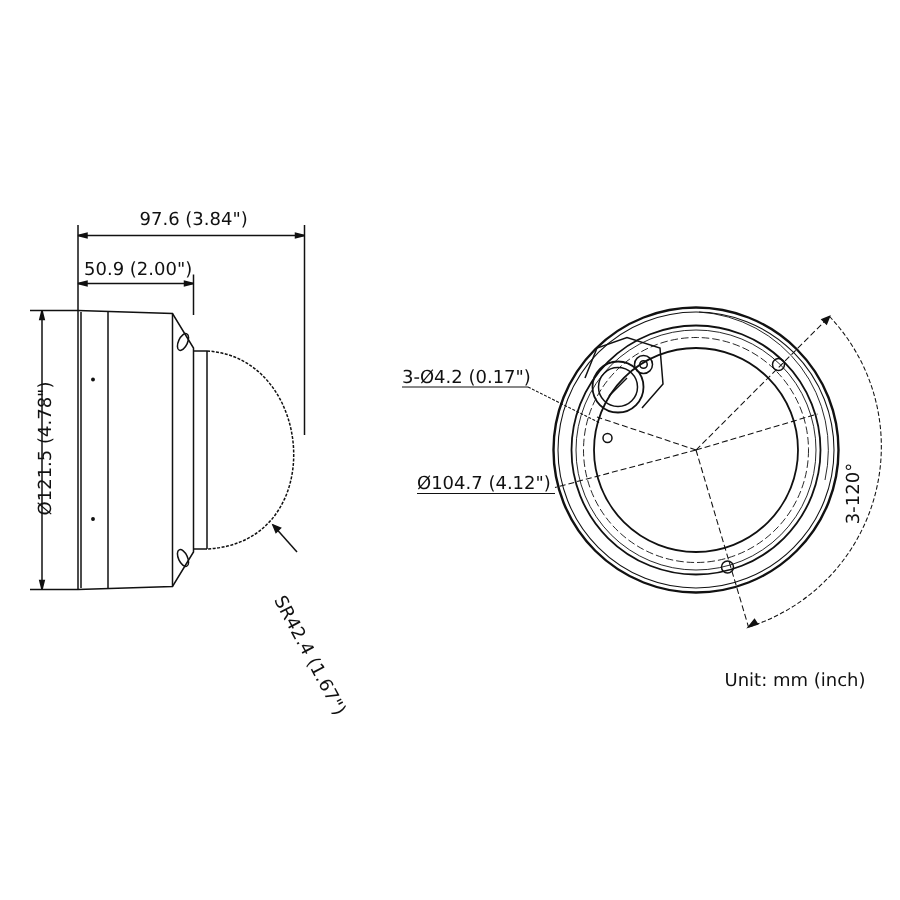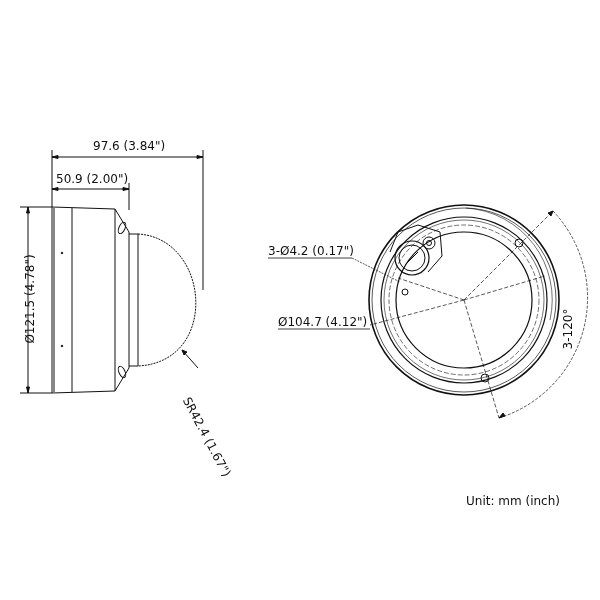--- a/index.html
+++ b/index.html
@@ -89,13 +89,13 @@
 
 <div class="lbl" style="left:93px; top:140px; font-size:12px;">97.6 (3.84")</div>
 <div class="lbl" style="left:56px; top:173px; font-size:12px;">50.9 (2.00")</div>
 <div class="lbl" style="left:-20px; top:293px; width:100px; text-align:center; transform:rotate(-90deg);">Ø121.5 (4.78")</div>
 <div class="lbl" style="left:186px; top:392px; transform:rotate(62deg); transform-origin:left center;">SR42.4 (1.67")</div>
 
 <div class="lbl" style="left:268px; top:245px;">3-Ø4.2 (0.17")</div>
 <div class="lbl" style="left:278px; top:316px;">Ø104.7 (4.12")</div>
 <div class="lbl" style="left:548px; top:323px; transform:rotate(-90deg); transform-origin:center center;">3-120°</div>
 
-<div class="lbl" style="left:466px; top:447px; font-size:12px;margin-top:48px;">Unit: mm (inch)</div>
+<div class="lbl" style="left:483px; top:447px; font-size:12px;">Unit: mm (inch)</div>
 
 </body></html>

